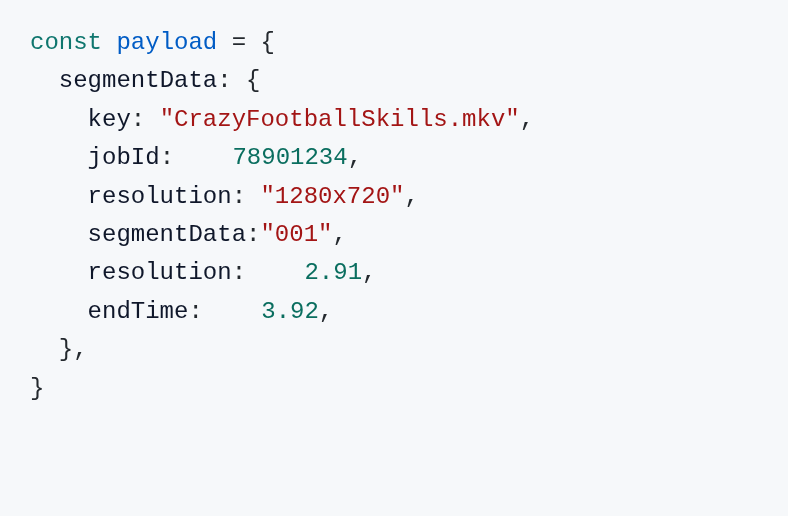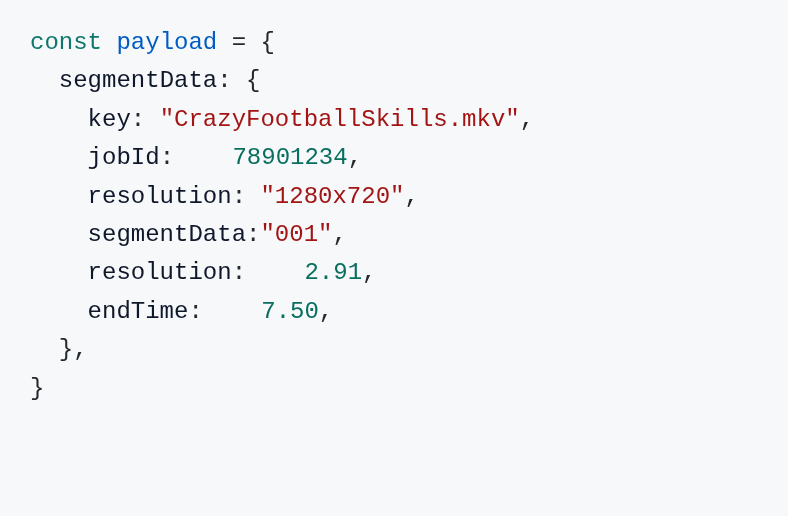--- a/index.html
+++ b/index.html
@@ -31,15 +31,15 @@
 </head>
 <body>
 
 <div class="code-block"><span class="kw">const</span> <span class="var">payload</span> <span class="op">=</span> <span class="punct">{</span>
   <span class="prop">segmentData</span><span class="punct">:</span> <span class="punct">{</span>
     <span class="prop">key</span><span class="punct">:</span> <span class="str">"CrazyFootballSkills.mkv"</span><span class="punct">,</span>
     <span class="prop">jobId</span><span class="punct">:</span> <span class="num">78901234</span><span class="punct">,</span>
     <span class="prop">resolution</span><span class="punct">:</span> <span class="str">"1280x720"</span><span class="punct">,</span>
     <span class="prop">segmentData</span><span class="punct">:</span><span class="str">"001"</span><span class="punct">,</span>
     <span class="prop">resolution</span><span class="punct">:</span> <span class="num">2.91</span><span class="punct">,</span>
-    <span class="prop">endTime</span><span class="punct">:</span> <span class="num">7.50</span><span class="punct">,</span>
+    <span class="prop">endTime</span><span class="punct">:</span> <span class="num">3.92</span><span class="punct">,</span>
   <span class="punct">}</span><span class="punct">,</span>
 <span class="punct">}</span></div>
 
 </body></html>

